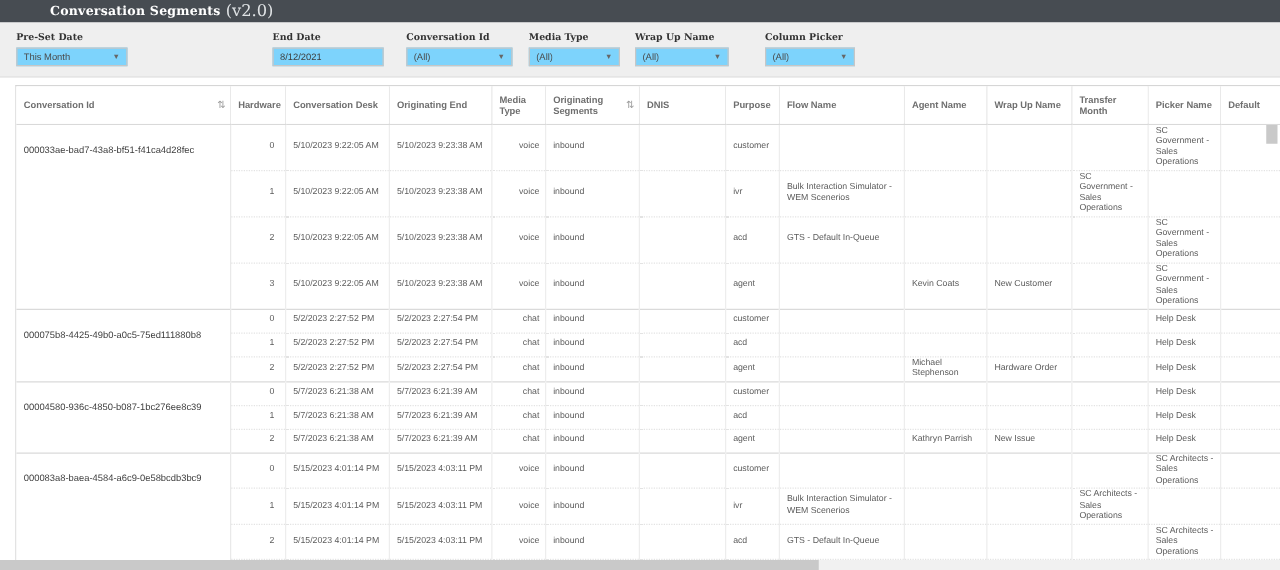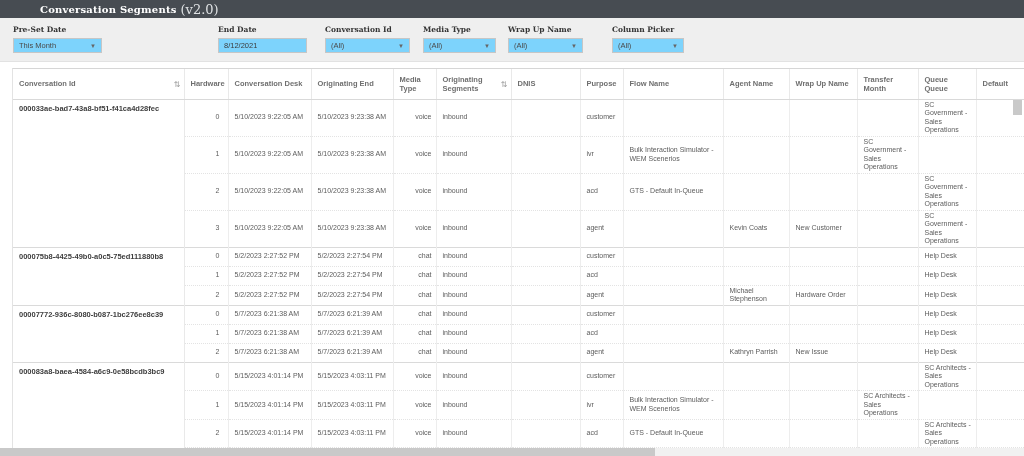--- a/index.html
+++ b/index.html
@@ -34,21 +34,21 @@
   th { height:30px; font-size:7.5px; color:#6f6f6f; font-weight:bold; text-align:left;
     padding:2px 4px 2px 6px; border-right:1px solid #e9e9e9; border-bottom:1px solid #d9d9d9;
     background:#fff; vertical-align:middle; position:relative; line-height:9px; }
   th .sort { position:absolute; right:3px; top:50%; transform:translateY(-50%);
     color:#9a9a9a; font-size:8px; font-weight:normal; }
   td { height:19px; font-size:7px; color:#5c5c5c; padding:1px 4px 1px 6px;
     border-right:1px solid #ededed; vertical-align:middle; line-height:8.5px;
     overflow:hidden; }
   tr.gstart td { border-top:1px solid #dadada; }
   tr.ginner td { border-top:1px dotted #e3e3e3; }
-  td.convid { font-weight:bold; color:#3d3d3d; vertical-align:top; padding-top:5px;
+  td.convid { font-weight:normal; color:#3d3d3d; vertical-align:top; padding-top:16px;
     font-size:7.5px; border-right:1px solid #e9e9e9; }
   td.num { text-align:right; padding-right:8px; }
   td.media { text-align:right; padding-right:4px; }
 
   
   .vscrollbar { position:absolute; top:96px; right:0; width:13px; height:344px; }
   .vthumb { position:absolute; right:2px; top:4px; width:9px; height:15px; background:#c9c9c9; }
   .hscrollbar { position:absolute; left:0; bottom:0; width:1024px; height:8px; background:#f1f1f1; }
   .hthumb { position:absolute; left:0; top:0; width:655px; height:8px; background:#c9c9c9; }
 </style>
@@ -129,21 +129,21 @@
           <th><span>Conversation Desk</span></th>
           <th><span>Originating End</span></th>
           <th><span>Media Type</span></th>
           <th><span>Originating Segments</span><span class="sort">⇅</span></th>
           <th><span>DNIS</span></th>
           <th><span>Purpose</span></th>
           <th><span>Flow Name</span></th>
           <th><span>Agent Name</span></th>
           <th><span>Wrap Up Name</span></th>
           <th><span>Transfer Month</span></th>
-          <th><span>Queue Queue</span></th>
+          <th><span>Picker Name</span></th>
           <th><span>Default</span></th>
         </tr>
       </thead>
       <tbody>
         <tr class="gstart">
           <td class="convid" rowspan="4">000033ae-bad7-43a8-bf51-f41ca4d28fec</td>
           <td class="num">0</td>
           <td>5/10/2023 9:22:05 AM</td>
           <td>5/10/2023 9:23:38 AM</td>
           <td class="media">voice</td>
@@ -242,21 +242,21 @@
           <td></td>
           <td>agent</td>
           <td></td>
           <td>Michael Stephenson</td>
           <td>Hardware Order</td>
           <td></td>
           <td>Help Desk</td>
           <td></td>
         </tr>
         <tr class="gstart">
-          <td class="convid" rowspan="3">00007772-936c-8080-b087-1bc276ee8c39</td>
+          <td class="convid" rowspan="3">00004580-936c-4850-b087-1bc276ee8c39</td>
           <td class="num">0</td>
           <td>5/7/2023 6:21:38 AM</td>
           <td>5/7/2023 6:21:39 AM</td>
           <td class="media">chat</td>
           <td>inbound</td>
           <td></td>
           <td>customer</td>
           <td></td>
           <td></td>
           <td></td>

